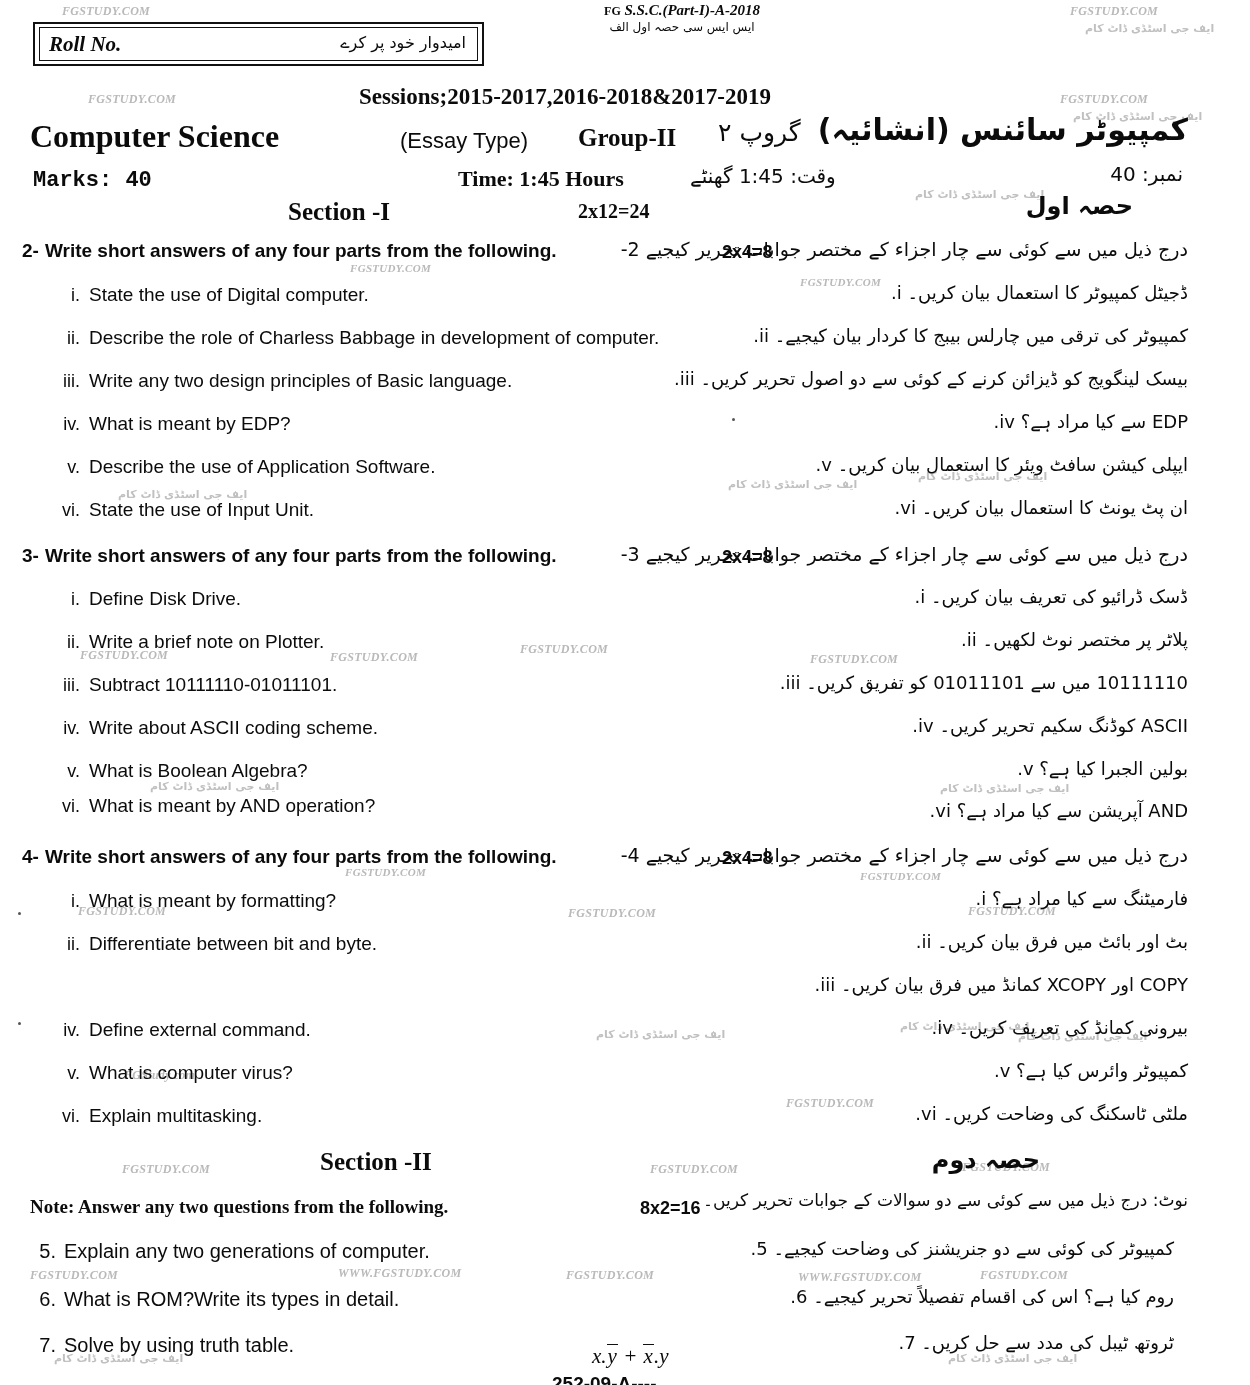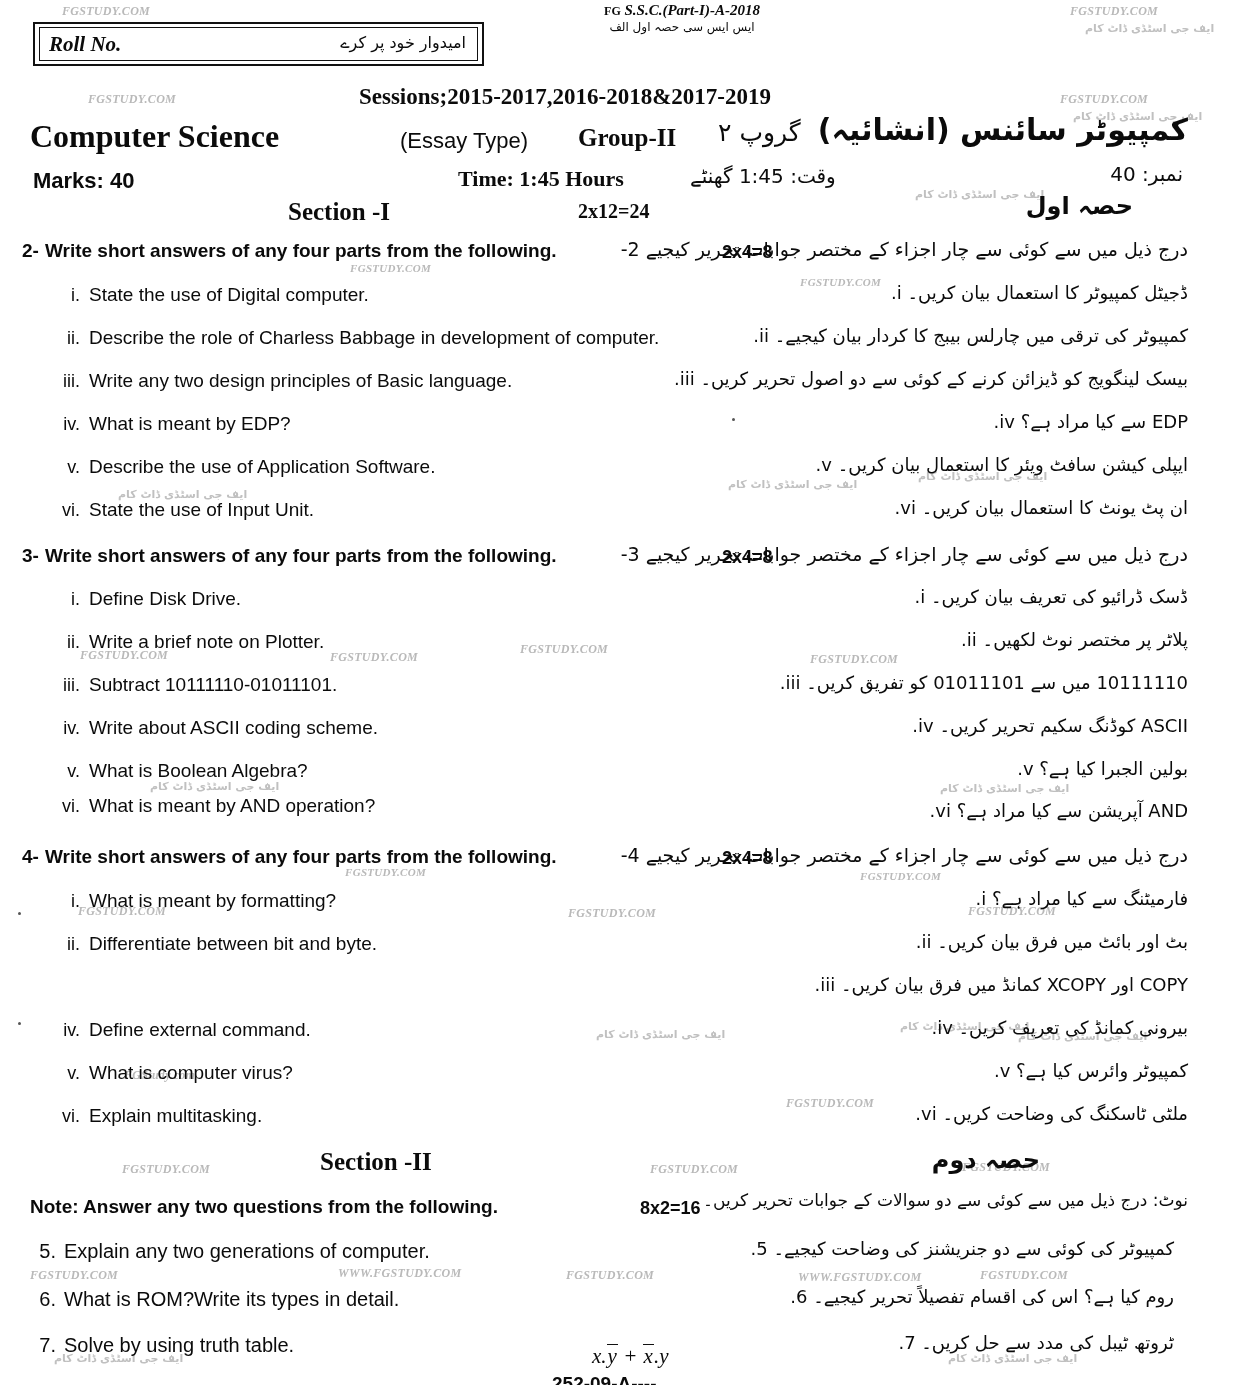--- a/index.html
+++ b/index.html
@@ -96,21 +96,21 @@
     font-size:25px;direction:rtl;
   }
   .title-ur{
     position:absolute;right:30px;top:112px;
     font-family:"DejaVu Sans", sans-serif;
     font-size:30px;font-weight:bold;direction:rtl;
   }
 
   .marks{
     position:absolute;left:33px;top:168px;
-    font-family:Liberation Sans, sans-serif;
+    font-family:Liberation Mono, monospace;
     font-weight:bold;font-size:22px;
   }
   .time{
     position:absolute;left:458px;top:166px;
     font-family:"Liberation Serif", serif;
     font-weight:bold;font-size:22px;
   }
   .time-ur{
     position:absolute;left:690px;top:164px;
     font-family:"DejaVu Sans", sans-serif;
@@ -179,21 +179,21 @@
   }
   .part-ur{
     position:absolute;right:30px;
     font-family:"DejaVu Sans", sans-serif;
     font-size:18px;direction:rtl;white-space:nowrap;
   }
 
   
   .note-en{
     position:absolute;left:30px;top:1196px;
-    font-family:Liberation Sans, sans-serif;
+    font-family:Liberation Serif, serif;
     font-weight:bold;font-size:19px;
   }
   .note-marks{
     position:absolute;left:640px;top:1198px;
     font-family:"Liberation Sans", sans-serif;
     font-weight:bold;font-size:18px;
   }
   .note-ur{
     position:absolute;right:30px;top:1190px;
     font-family:"DejaVu Sans", sans-serif;

